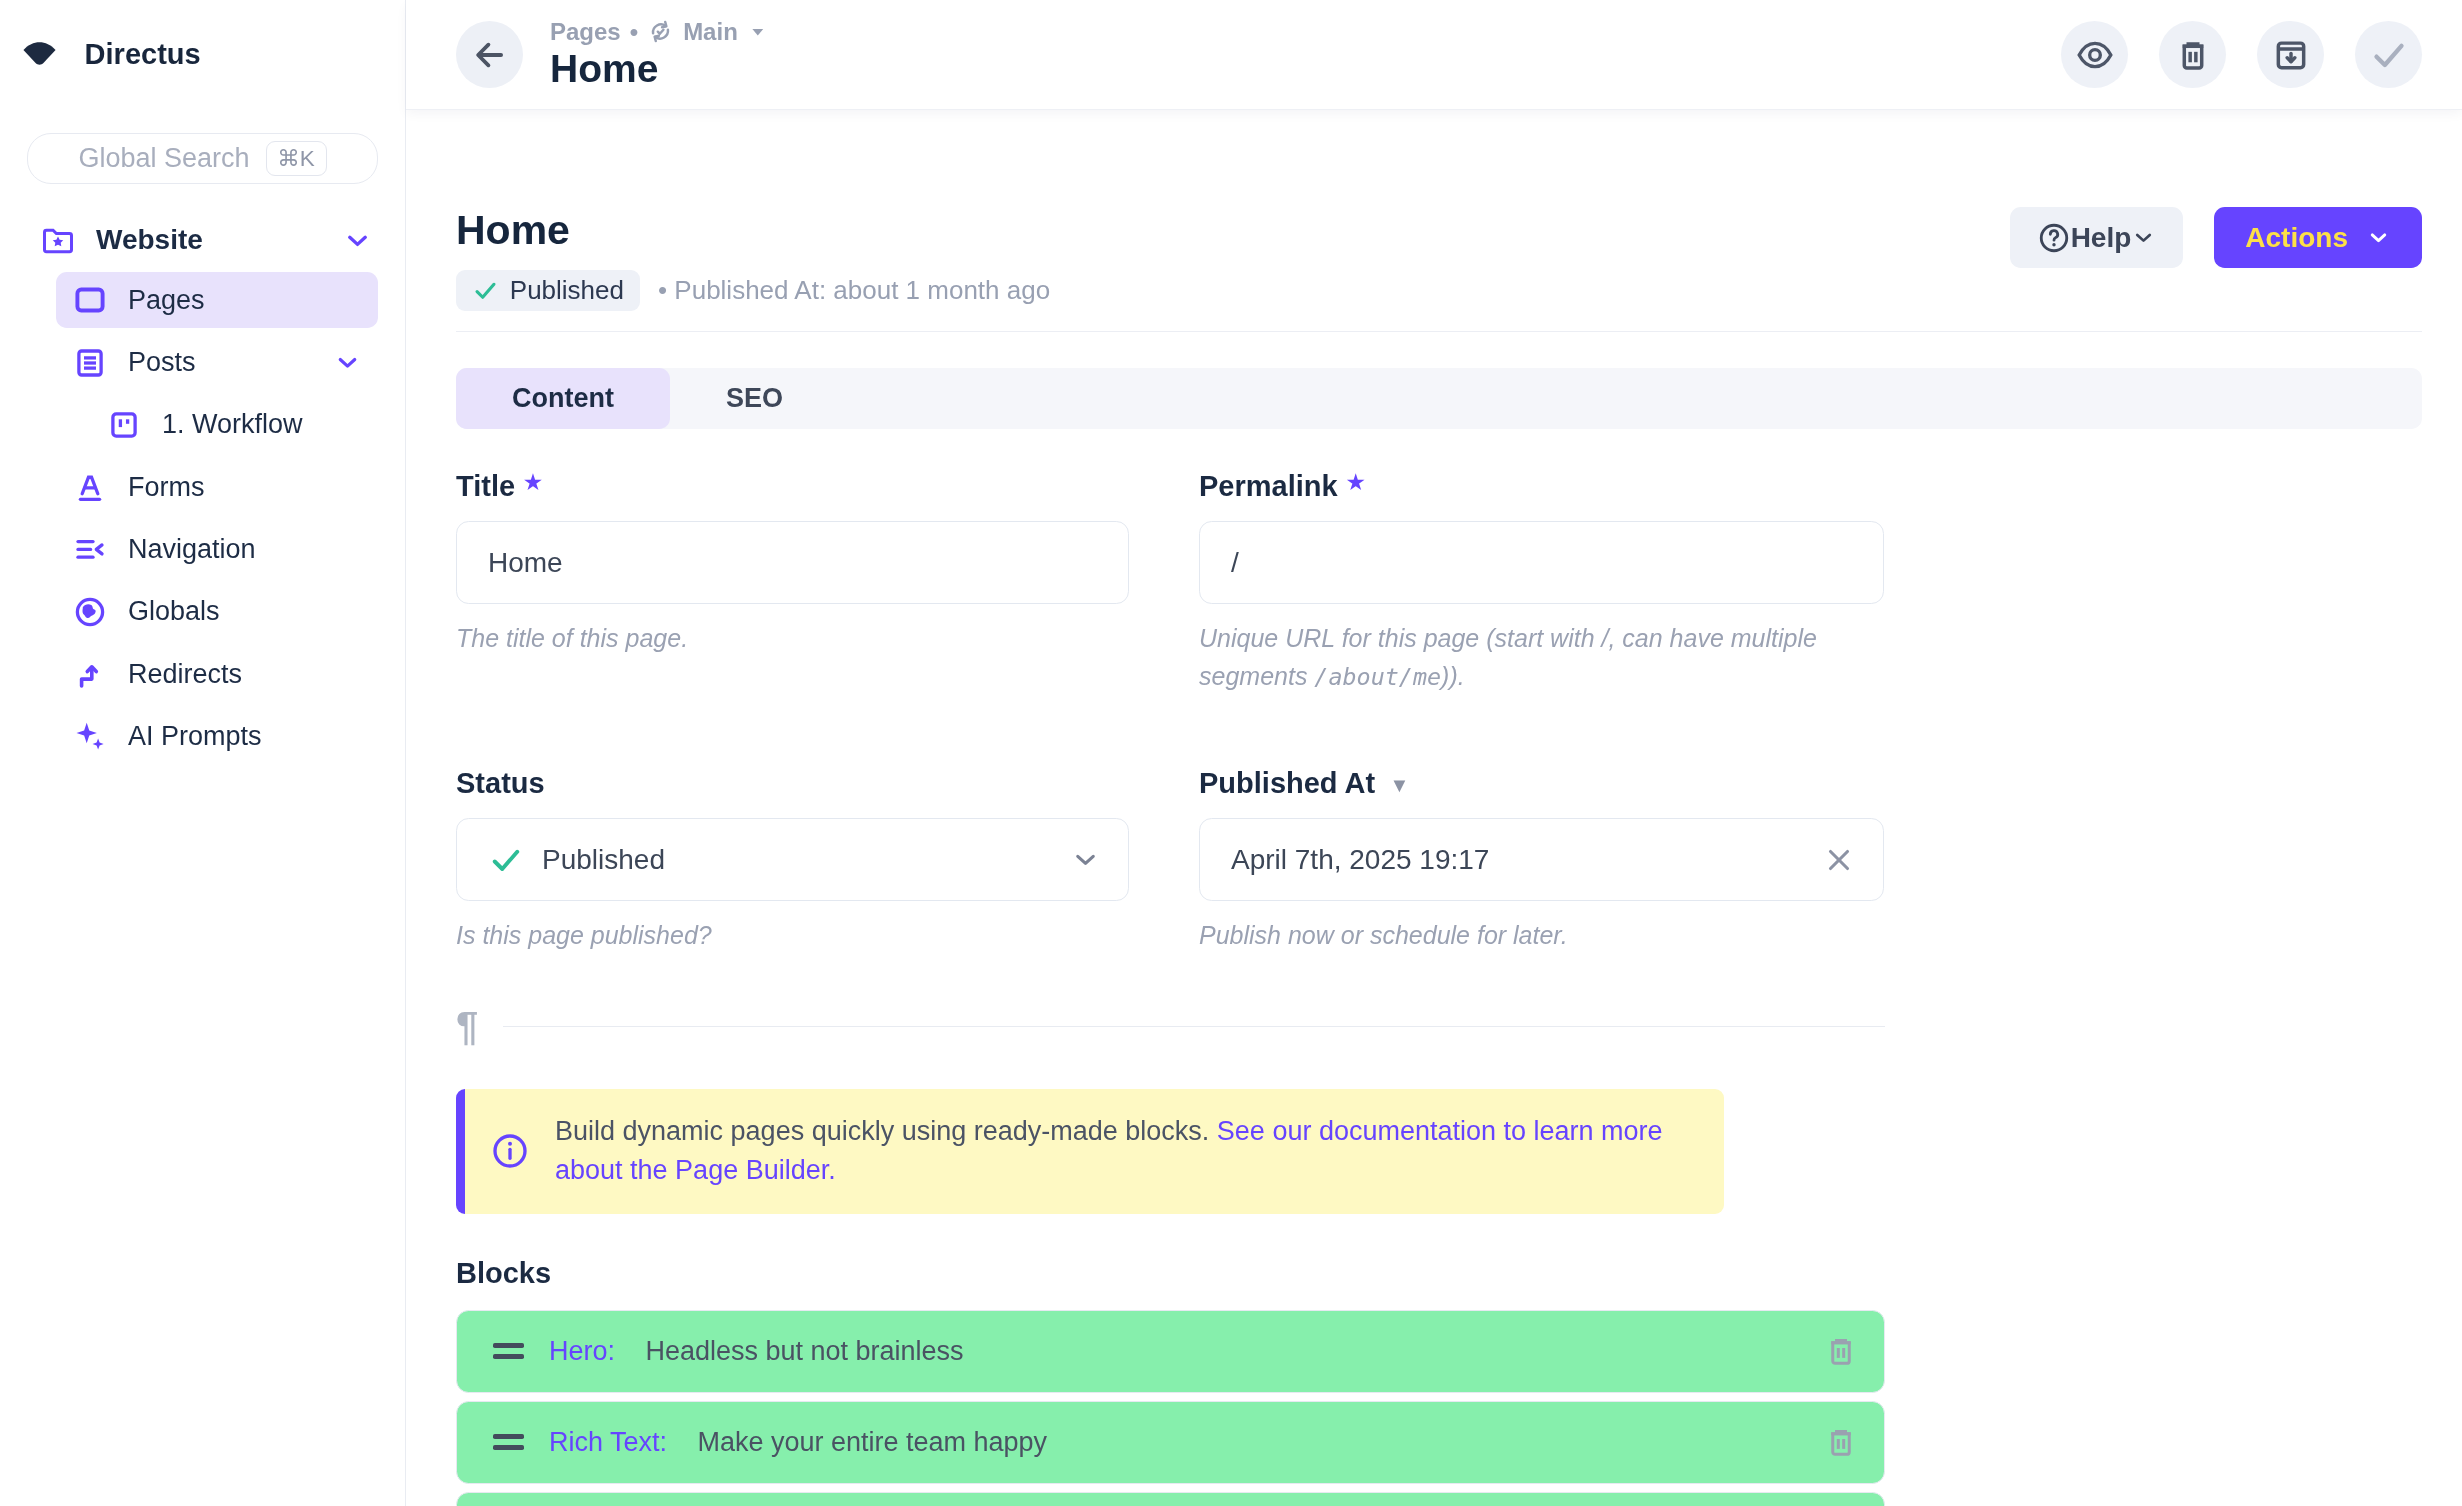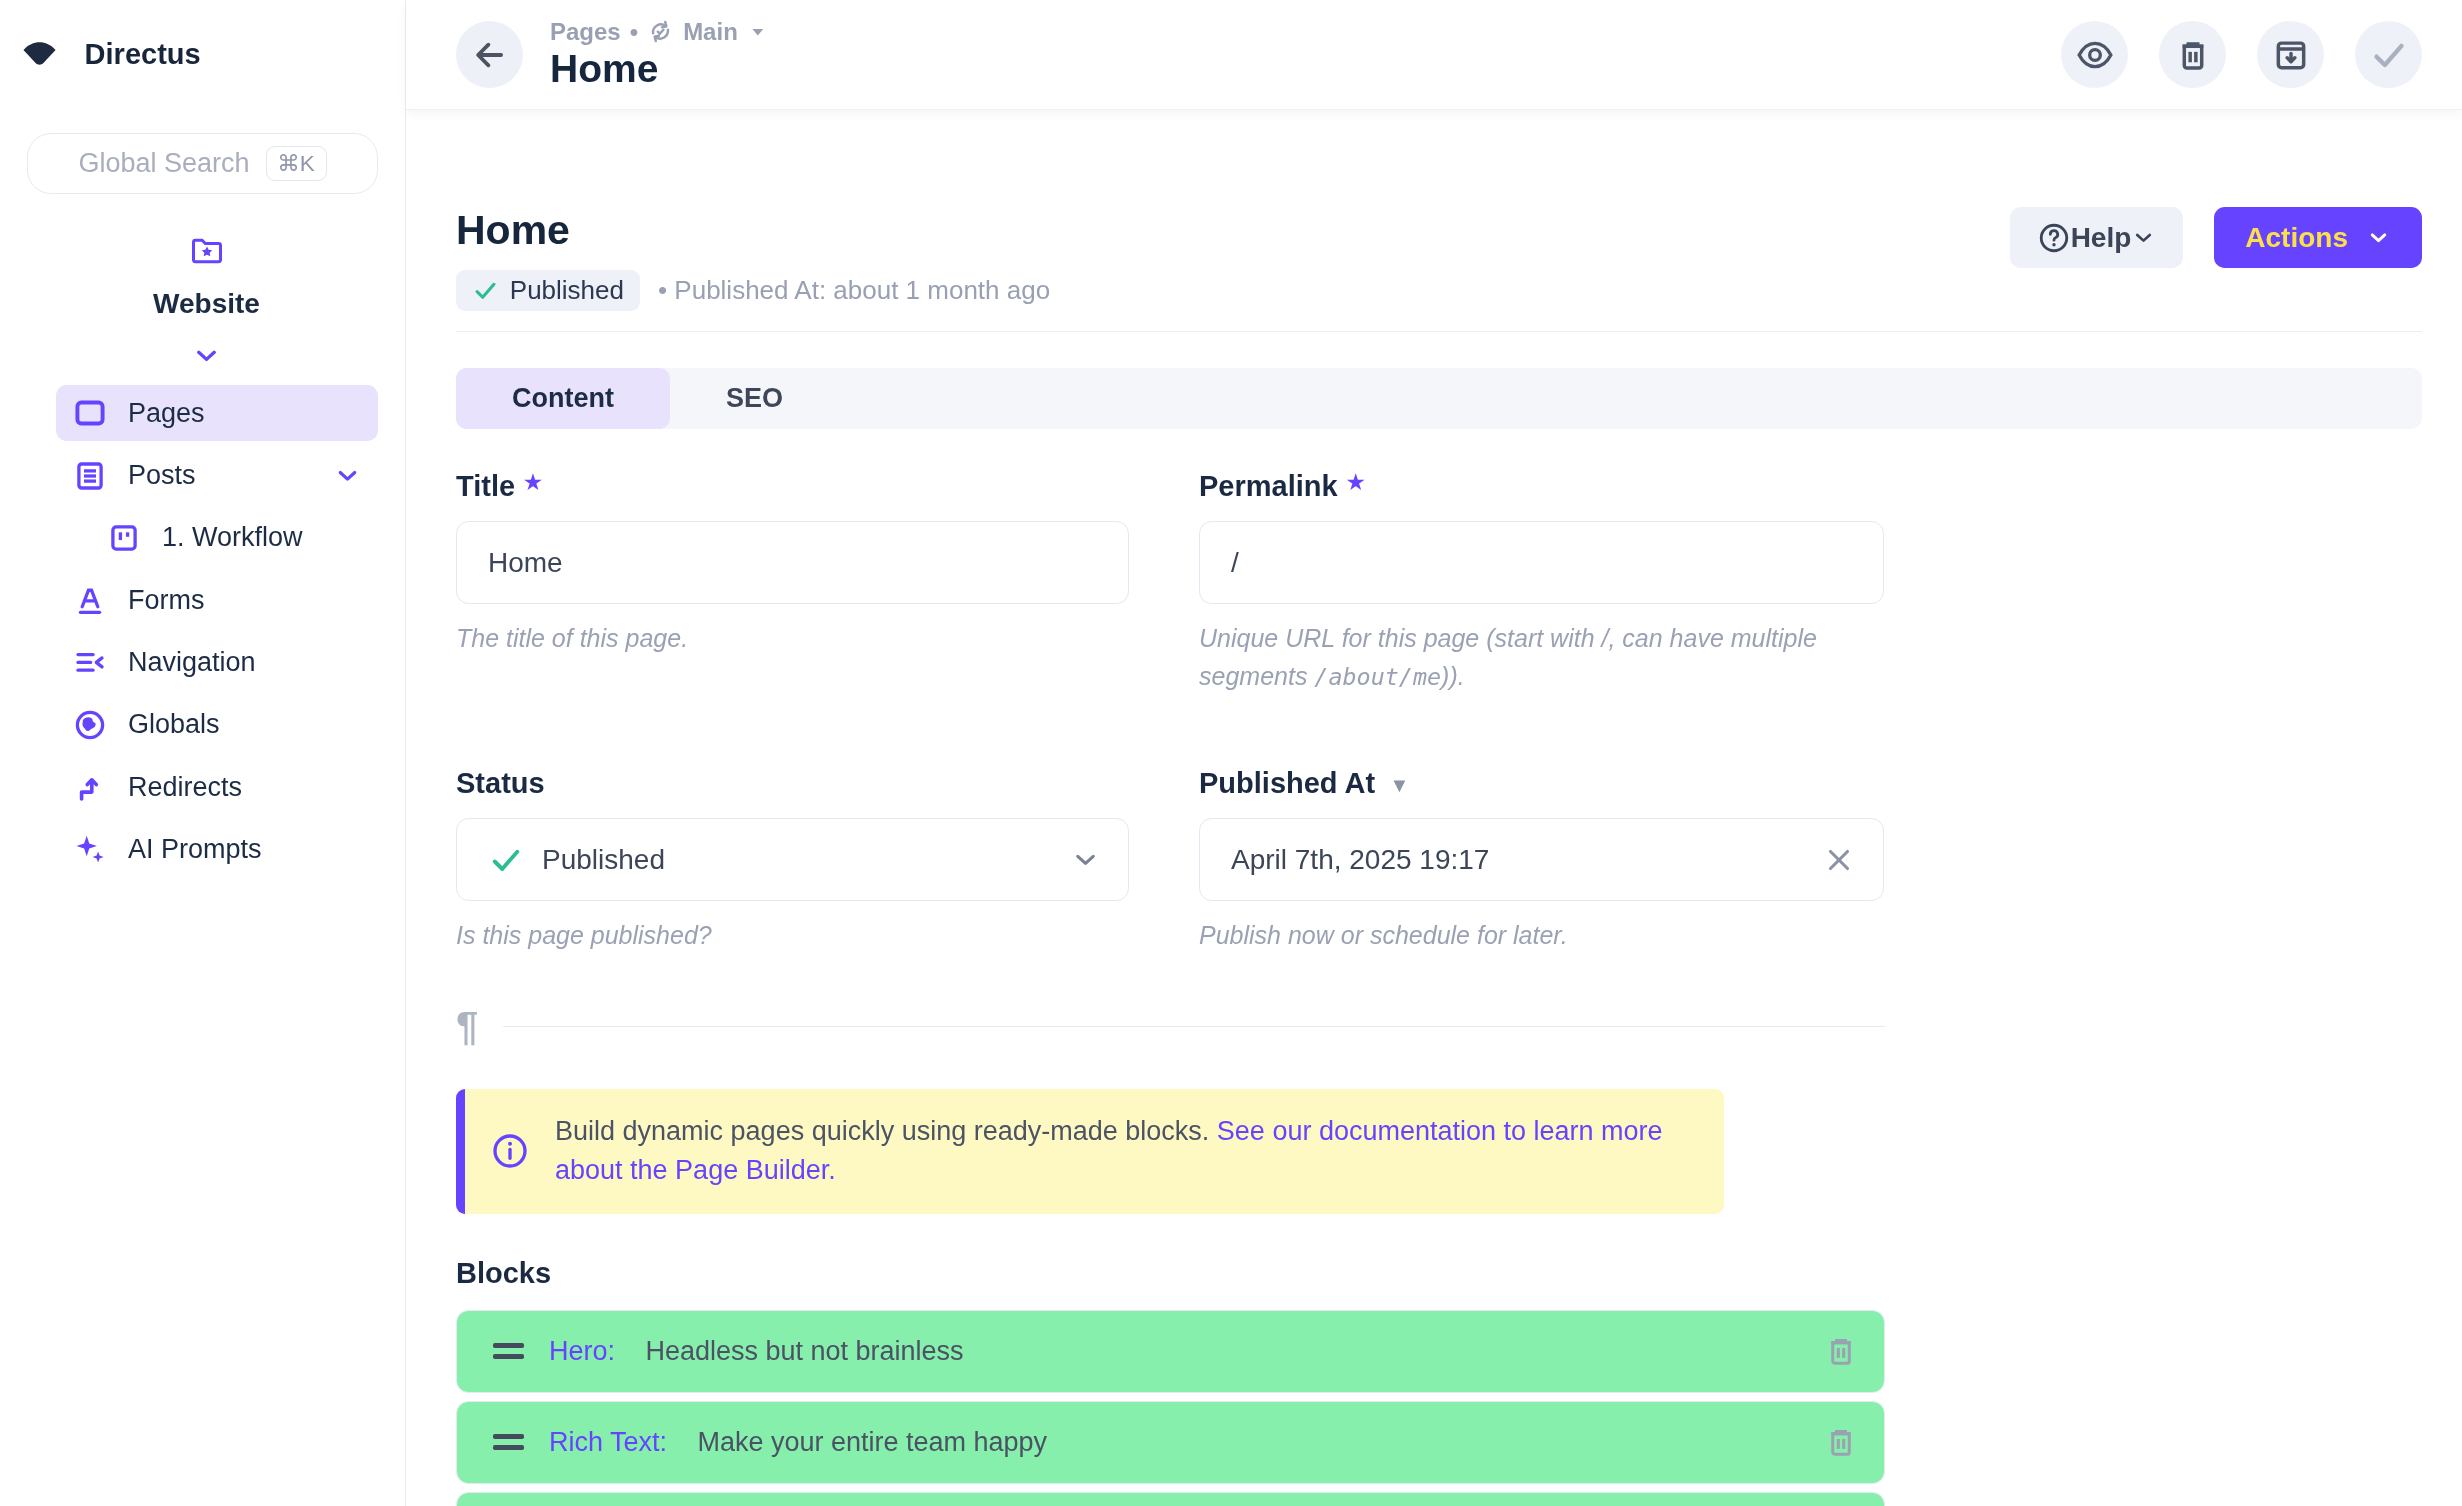--- a/index.html
+++ b/index.html
@@ -5,25 +5,25 @@
   * { margin:0; padding:0; box-sizing:border-box; }
   html,body { width:2462px; height:1507px; overflow:hidden; background:#fff;
     font-family:"Liberation Sans", sans-serif; color:#17263e; }
   .app { display:flex; width:100%; height:100%; }
 
   
   .sidebar { width:406px; flex-shrink:0; border-right:1.8px solid #e9ecf2; background:#fff; }
   .logo-row { display:flex; align-items:center; gap:21.6px; padding:34px 0 0 16px; }
   .logo-mark { width:47px; height:41px; }
   .logo-label { font-size:29px; font-weight:700; color:#18263c; }
-  .search-box { margin:58px 27px 0 27px; height:61px; border:1.8px solid #e7eaf1; border-radius:24px;
+  .search-box { margin:58px 27px 0 27px; height:51px; border:1.8px solid #e7eaf1; border-radius:24px;
     display:flex; align-items:center; justify-content:center; gap:16px; cursor:text; }
   .search-placeholder { color:#a8aebd; font-size:27px; }
   .kbd { border:1.8px solid #e3e6ee; border-radius:9px; padding:2.7px 10.8px; font-size:22.5px; color:#8f96a8; }
-  .section-row { display:flex; align-items:center; gap:20px; margin:38px 32px 0 40px; cursor:pointer;flex-direction:column; }
+  .section-row { display:flex; align-items:center; gap:20px; margin:38px 32px 0 40px; cursor:pointer; }
   .section-label { font-size:28px; font-weight:700; color:#1c2b44; flex:1; }
   .nav { margin-top:14.4px; }
   .nav-item { display:flex; align-items:center; gap:20px; height:56px; margin:6.3px 27px 6.3px 56px;
     padding:0 16px; border-radius:10.8px; cursor:pointer; }
   .nav-item.active { background:#e8e2fc; }
   .nav-item.nested { padding-left:50px; }
   .nav-label { font-size:27px; color:#1d2c45; }
   .icon24 { width:36px; height:36px; flex-shrink:0; }
   .chev-right { margin-left:auto; }
 

